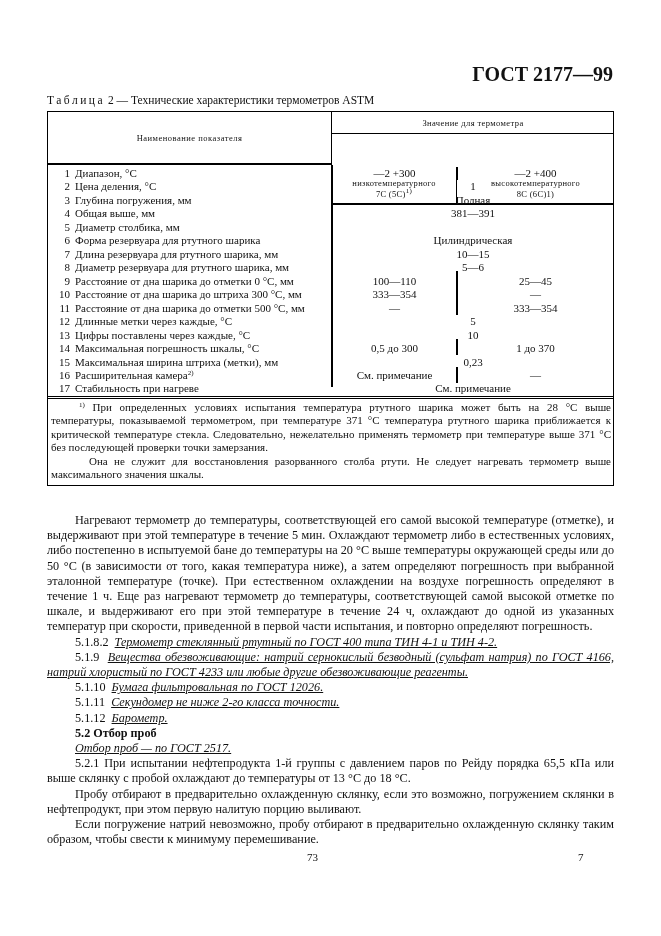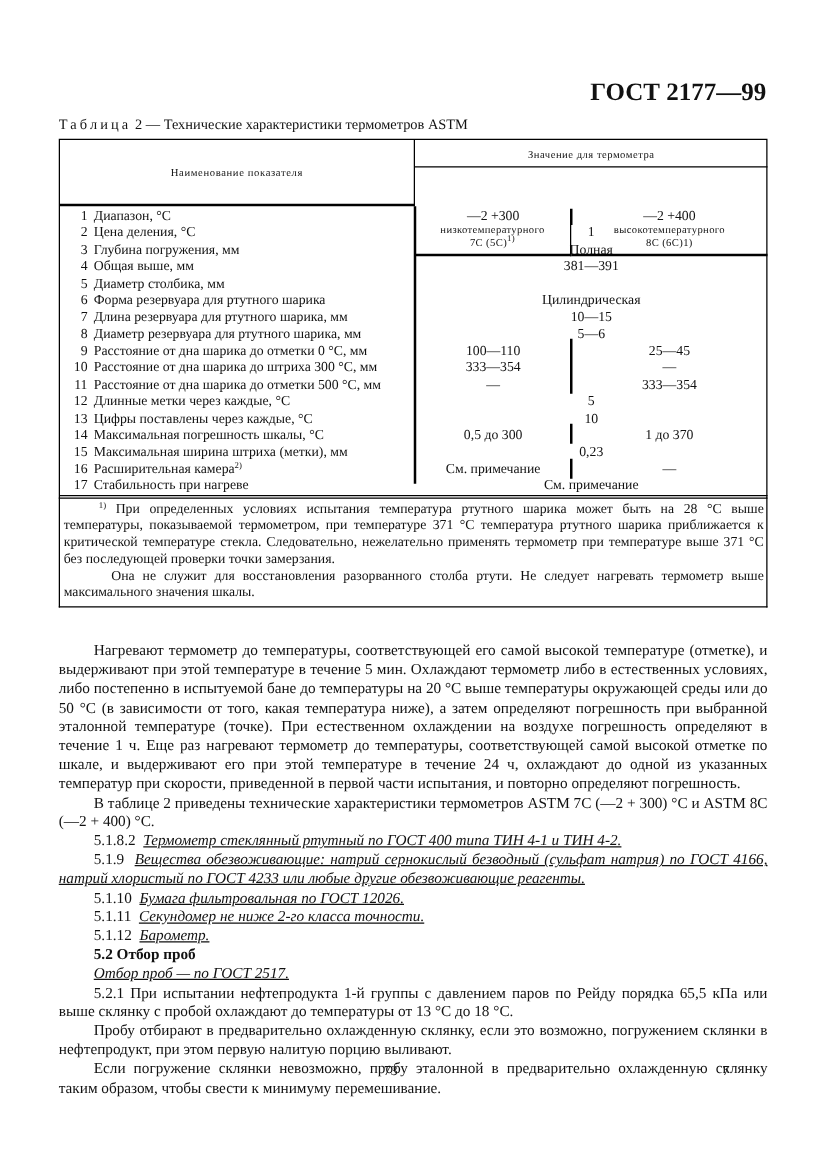--- a/index.html
+++ b/index.html
@@ -159,27 +159,26 @@
   <div class="abs bottom-rule" style="top:283.5px"></div>
 </div>
 
 <div class="abs notes">
   <p class="indent"><sup>1)</sup><span> При определенных условиях испытания температура ртутного шарика может быть на 28 °С выше температуры, показываемой термометром, при температуре 371 °С температура ртутного шарика приближается к критической температуре стекла. Следовательно, нежелательно применять термометр при температуре выше 371 °С без последующей проверки точки замерзания.</span></p>
   <p class="indent2">Она не служит для восстановления разорванного столба ртути. Не следует нагревать термометр выше максимального значения шкалы.</p>
 </div>
 
 <div class="abs body-text">
   <p class="indent">Нагревают термометр до температуры, соответствующей его самой высокой температуре (отметке), и выдерживают при этой температуре в течение 5 мин. Охлаждают термометр либо в естественных условиях, либо постепенно в испытуемой бане до температуры на 20 °С выше температуры окружающей среды или до 50 °С (в зависимости от того, какая температура ниже), а затем определяют погрешность при выбранной эталонной температуре (точке). При естественном охлаждении на воздухе погрешность определяют в течение 1 ч. Еще раз нагревают термометр до температуры, соответствующей самой высокой отметке по шкале, и выдерживают его при этой температуре в течение 24 ч, охлаждают до одной из указанных температур при скорости, приведенной в первой части испытания, и повторно определяют погрешность.</p>
-  <p class="indent">В таблице 2 приведены технические характеристики термометров ASTM 7С (—2 + 300) °С и ASTM 8С (—2 + 400) °С.</p>
   <p class="indent"><span>5.1.8.2</span>&nbsp;&nbsp;<span class="it">Термометр стеклянный ртутный по ГОСТ 400 типа ТИН 4-1 и ТИН 4-2.</span></p>
   <p class="indent"><span>5.1.9</span>&nbsp;&nbsp;<span class="it">Вещества обезвоживающие: натрий сернокислый безводный (сульфат натрия) по ГОСТ 4166, натрий хлористый по ГОСТ 4233 или любые другие обезвоживающие реагенты.</span></p>
   <p class="indent"><span>5.1.10</span>&nbsp;&nbsp;<span class="it">Бумага фильтровальная по ГОСТ 12026.</span></p>
   <p class="indent"><span>5.1.11</span>&nbsp;&nbsp;<span class="it">Секундомер не ниже 2-го класса точности.</span></p>
   <p class="indent"><span>5.1.12</span>&nbsp;&nbsp;<span class="it">Барометр.</span></p>
   <p class="indent bold">5.2 Отбор проб</p>
   <p class="indent it">Отбор проб — по ГОСТ 2517.</p>
   <p class="indent">5.2.1 При испытании нефтепродукта 1-й группы с давлением паров по Рейду порядка 65,5 кПа или выше склянку с пробой охлаждают до температуры от 13 °С до 18 °С.</p>
   <p class="indent">Пробу отбирают в предварительно охлажденную склянку, если это возможно, погружением склянки в нефтепродукт, при этом первую налитую порцию выливают.</p>
-  <p class="indent">Если погружение склянки невозможно, пробу эталонной в предварительно охлажденную склянку таким образом, чтобы свести к минимуму перемешивание.</p>
+  <p class="indent">Если погружение натрий невозможно, пробу отбирают в предварительно охлажденную склянку таким образом, чтобы свести к минимуму перемешивание.</p>
 </div>
 
 <div class="abs page-num-center">73</div>
 <div class="abs page-num-right">7</div>
 
 </body></html>

